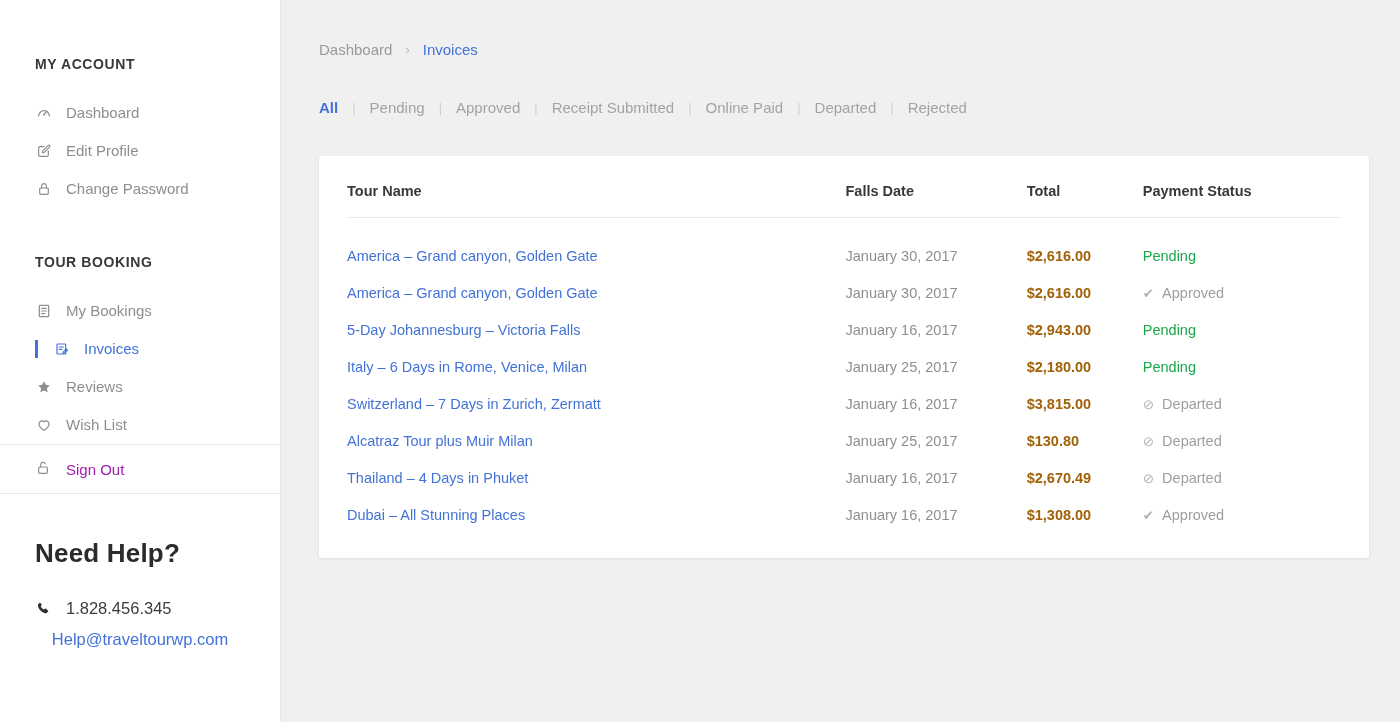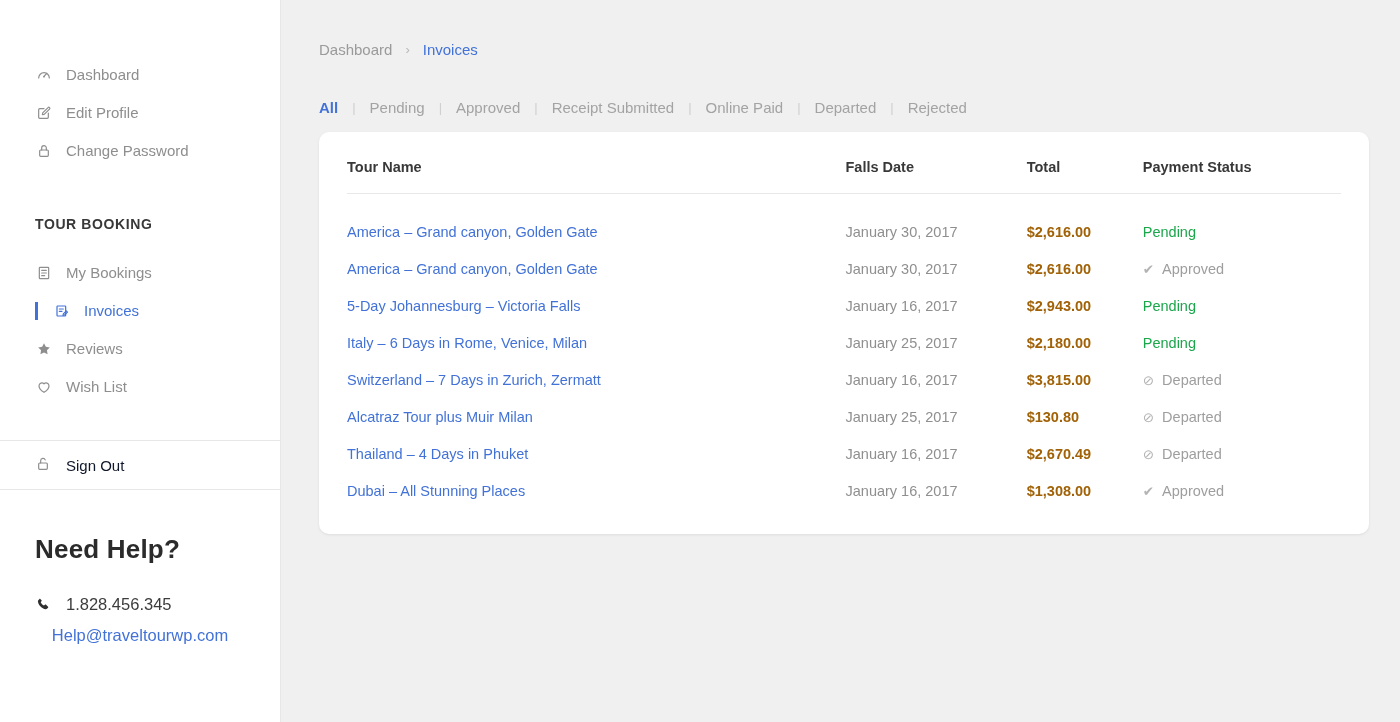--- a/index.html
+++ b/index.html
@@ -12,21 +12,21 @@
   .sidebar { width:281px; background:#fff; border-right:1px solid #e7e7e7; padding-top:56px; flex-shrink:0; }
   .side-heading { font-size:14px; font-weight:bold; letter-spacing:.6px; color:#383838; padding:0 35px; margin-bottom:22px; }
   .side-heading:not(:first-child) { margin-top:46px; }
   .side-item { display:flex; align-items:center; padding:9px 35px; color:#8e8e8e; font-size:15px; cursor:pointer; line-height:20px; }
   .side-item .icon { width:18px; height:18px; margin-right:13px; color:#8e8e8e; display:inline-flex; align-items:center; justify-content:center; flex-shrink:0; }
   .side-item .icon svg { width:16px; height:16px; }
   .side-item.active, .side-item.active .side-label { color:var(--link,#4272d7); }
   .side-item.active .icon { color:var(--link,#4272d7); }
   .active-bar { width:3px; height:18px; background:var(--link,#4272d7); margin-right:15px; display:inline-block; }
 
-  .signout-row { margin-top:34px; border-top:1px solid #e7e7e7; border-bottom:1px solid #e7e7e7; padding:15px 35px; display:flex; align-items:center; color:#0f172a; font-size:15px; cursor:pointer; }
+  .signout-row { border-top:1px solid #e7e7e7; border-bottom:1px solid #e7e7e7; padding:15px 35px; display:flex; align-items:center; color:#a21caf; font-size:15px; cursor:pointer; }
   .signout-row .icon { width:18px; height:18px; margin-right:13px; color:#8e8e8e; display:inline-flex; }
   .signout-row .icon svg { width:16px; height:16px; }
 
   .help { padding:0 35px; margin-top:44px; }
   .help h2 { font-size:26px; font-weight:bold; color:#2b2b2b; letter-spacing:.2px; }
   .phone-row { margin-top:30px; display:flex; align-items:center; font-size:16.5px; color:#3c3c3c; }
   .phone-row .icon { width:17px; height:17px; margin-right:14px; color:#2f2f2f; display:inline-flex; }
   .phone-row .icon svg { width:16px; height:16px; }
   .email { display:block; margin-top:12px; font-size:16.5px; color:var(--link,#4272d7); text-decoration:none; cursor:pointer;text-align:center; }
 
@@ -35,39 +35,40 @@
   .breadcrumb { padding-top:41px; font-size:15px; color:#9a9a9a; display:flex; align-items:center; }
   .breadcrumb .crumb { cursor:pointer; }
   .breadcrumb .sep { margin:0 13px; color:#b8b8b8; font-size:13px; }
   .breadcrumb .current { color:var(--link,#4272d7); }
 
   .filters { margin-top:41px; font-size:15px; color:#a3a3a3; display:flex; align-items:center; }
   .filter { cursor:pointer; }
   .filter.active { color:var(--link,#4272d7); font-weight:bold; }
   .filter-sep { margin:0 14px; color:#cfcfcf; font-size:13px; }
 
-  .card { margin-top:16px; background:#fff; border-radius:10px; box-shadow:0 1px 3px rgba(0,0,0,.08); padding:0 28px 24px; width:1050px; }
+  .card { margin-top:40px; background:#fff; border-radius:2px; box-shadow:0 1px 3px rgba(0,0,0,.08); padding:0 28px 24px; width:1050px; }
   table { width:100%; border-collapse:collapse; table-layout:fixed; }
   th { font-size:14.5px; font-weight:bold; color:#383838; text-align:left; padding:27px 0 18px; border-bottom:1px solid #e8e8e8; }
   td { font-size:14.5px; padding:10.5px 0; vertical-align:middle; }
   tbody tr:first-child td { padding-top:30px; }
   .tour-link { color:var(--link,#4272d7); cursor:pointer; }
   .date-cell { color:#8f8f8f; }
   .total-cell { color:#a16207; font-weight:bold; }
   .status-pending { color:var(--pending-green,#1ba64b); }
   .status-muted { color:#9e9e9e; }
   .st-icon { color:#b3b3b3; margin-right:8px; font-size:13.5px; }
 </style>
 </head>
 <body>
 
 <div class="app">
 
   <aside class="sidebar">
     <div id="side-sections">
+        <div class="side-heading">MY ACCOUNT</div>
         <div class="side-item">
           <span class="icon">
             <svg viewBox="0 0 24 24" fill="none" stroke="currentColor" stroke-width="1.8" stroke-linecap="round">
               <path d="M4 16.5a8 8 0 1 1 16 0"></path>
               <path d="M12 14l4.2-4.6"></path>
               <circle cx="12" cy="14.5" r="1.4" fill="currentColor" stroke="none"></circle>
             </svg>
           </span>
           <span class="side-label">Dashboard</span>
         </div>

